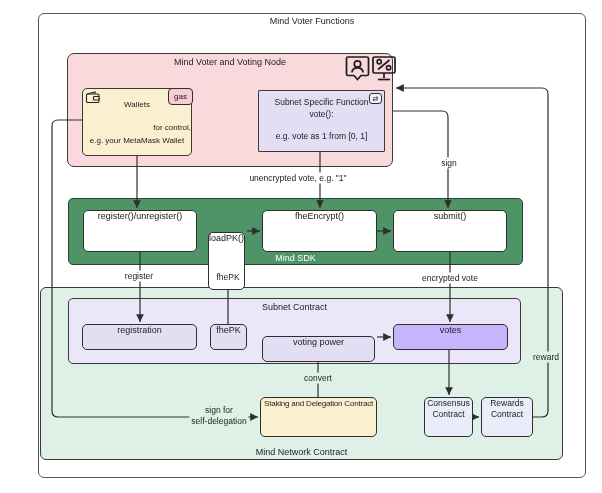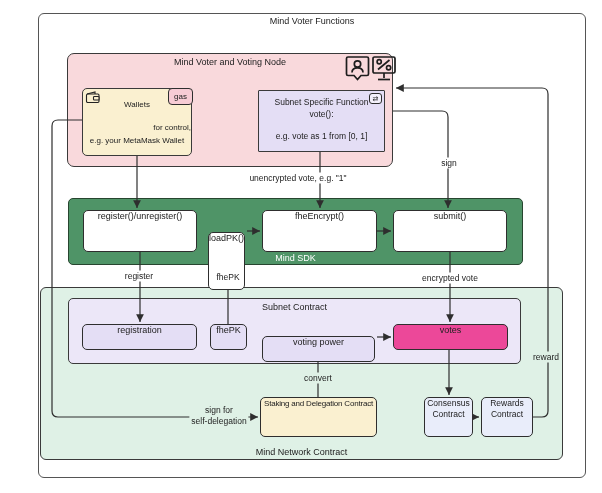--- a/index.html
+++ b/index.html
@@ -126,21 +126,21 @@
 
   <div class="abs node" style="left:82px;top:324px;width:115px;height:26px;background:#e4def5;">
     <span>registration</span>
   </div>
   <div class="abs node" style="left:210px;top:324px;width:37px;height:26px;background:#e4def5;">
     <span>fhePK</span>
   </div>
   <div class="abs node" style="left:262px;top:324px;width:113px;height:26px;background:#e4def5;margin-top:12px;">
     <span>voting power</span>
   </div>
-  <div class="abs node" style="left:393px;top:324px;width:115px;height:26px;background:#ec4899;">
+  <div class="abs node" style="left:393px;top:324px;width:115px;height:26px;background:#c4b5fd;">
     <span>votes</span>
   </div>
 
   <div class="abs node" style="left:260px;top:397px;width:117px;height:40px;background:#faf0d0;font-size:8px;letter-spacing:-0.2px;">
     <span>Staking and Delegation Contract</span>
   </div>
   <div class="abs node" style="left:424px;top:397px;width:49px;height:40px;background:#e9edfa;font-size:8.5px;">
     <span>Consensus Contract</span>
   </div>
   <div class="abs node" style="left:481px;top:397px;width:52px;height:40px;background:#e9edfa;font-size:8.5px;">

